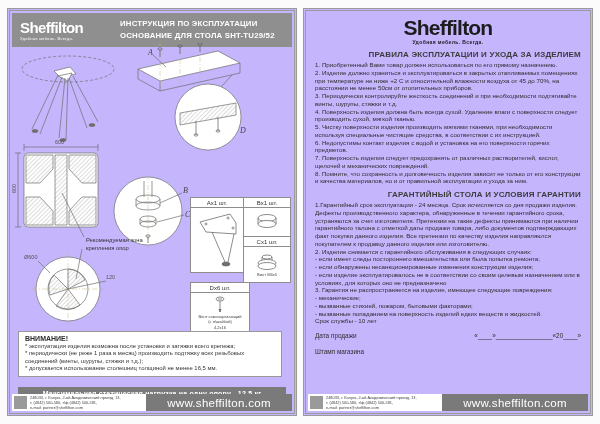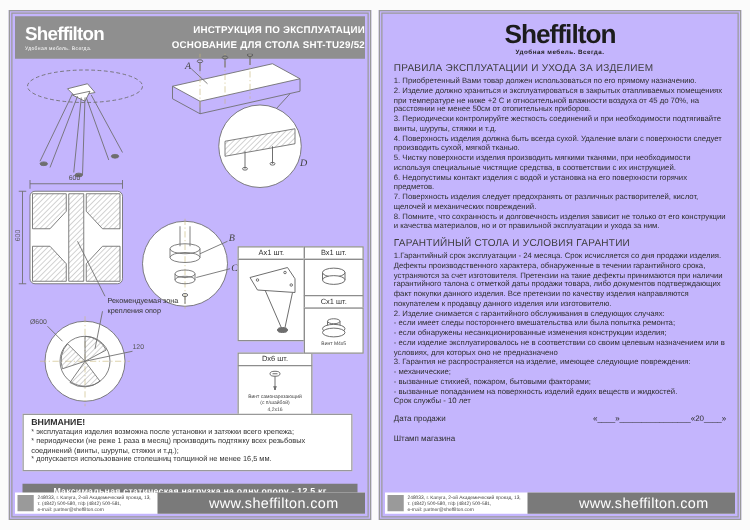--- a/index.html
+++ b/index.html
@@ -10,21 +10,21 @@
   }
   .page{position:absolute;top:8px;width:284px;height:402px;background:#c4b5fd;border:3px double #9a9a9a;}
   .page-left{left:7px;}
   .page-right{left:303px;}
 
   
   .lp-header{position:absolute;left:2px;top:2px;right:2px;height:34px;background:#8f8f8f;color:#fff;display:flex;align-items:center;}
   .logo-block{padding-left:8px;width:96px;flex:0 0 auto;}
   .logo-main{font-size:15px;font-weight:bold;letter-spacing:-0.6px;line-height:1;}
   .logo-tag{font-size:4px;letter-spacing:0.3px;margin-top:1px;}
-  .lp-titles{flex:1;text-align:right;margin-left:4px;}
+  .lp-titles{flex:1;text-align:left;margin-left:4px;}
   .lp-title{font-size:7.8px;font-weight:bold;line-height:1.5;letter-spacing:0.2px;}
 
   .lp-svg{position:absolute;left:0;top:32px;}
 
   .parts{position:absolute;left:180px;top:186px;width:102px;font-size:6px;color:#333;}
   .parts .row{display:flex;}
   .pcell{border:1px solid #8d8d8d;background:#fff;box-sizing:border-box;text-align:center;}
   .phead{height:11px;line-height:11px;}
   .pbody{display:flex;align-items:center;justify-content:center;flex-direction:column;}
   .pnote{font-size:4px;line-height:1.3;color:#444;}
@@ -34,28 +34,28 @@
   .attention .att-item{font-size:5.9px;line-height:1.25;color:#333;}
 
   .max-load{position:absolute;left:8px;top:376px;right:8px;height:12px;background:#7a7a7a;color:#fff;
     font-size:7px;font-weight:bold;display:flex;align-items:center;justify-content:center;letter-spacing:0.2px;}
 
   
   .pg-footer{position:absolute;left:2px;right:2px;bottom:2px;height:17px;display:flex;align-items:center;background:#fff;}
   .f-logo{width:13px;height:13px;background:#9a9a9a;margin:0 3px 0 2px;flex:0 0 auto;}
   .f-addr{font-size:3.9px;line-height:1.35;color:#444;flex:1;}
   .f-web{background:#7a7a7a;color:#fff;font-size:11.5px;width:146px;height:17px;display:flex;
-    align-items:center;justify-content:center;flex:0 0 auto;letter-spacing:0.3px;padding-left:20px;}
+    align-items:center;justify-content:center;flex:0 0 auto;letter-spacing:0.3px;}
 
   
   .rp-inner{padding:6px 9px 0 9px;}
   .rp-logo{text-align:center;color:#1c1c1c;}
   .rp-logo-main{font-size:21px;font-weight:bold;letter-spacing:-0.8px;line-height:1;}
   .rp-logo-tag{font-size:5px;font-weight:bold;margin-top:1px;letter-spacing:0.4px;}
-  .rp-section-title{font-size:8px;font-weight:normal;text-align:left;color:#3c3c3c;margin:5px 0 2px 0;letter-spacing:0.2px;}
+  .rp-section-title{font-size:8px;font-weight:bold;text-align:right;color:#3c3c3c;margin:5px 0 2px 0;letter-spacing:0.2px;}
   .rp-text{font-size:6.2px;line-height:1.25;color:#2e2e2e;text-align:left;}
   .date-row{display:flex;justify-content:space-between;font-size:6.4px;margin-top:7px;color:#2e2e2e;}
   .stamp{font-size:6.4px;margin-top:9px;color:#2e2e2e;}
 
   svg text{font-family:"Liberation Sans","DejaVu Sans",sans-serif;}
   .callout{font-family:"Liberation Serif","DejaVu Serif",serif;font-style:italic;font-size:8px;fill:#444;}
   .dim{font-size:5.5px;fill:#555;}
   .zone{font-size:5.8px;fill:#333;}
 </style>
 </head>

